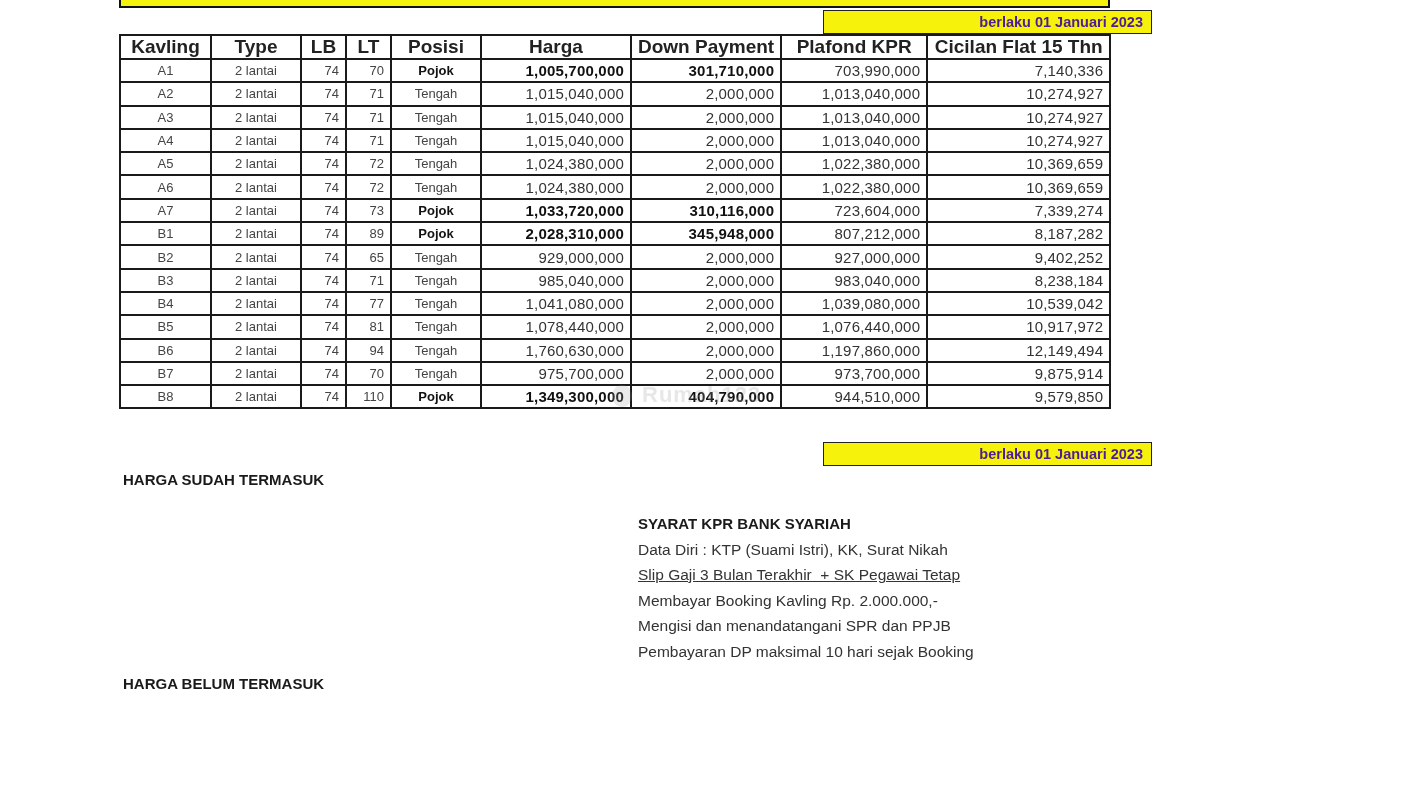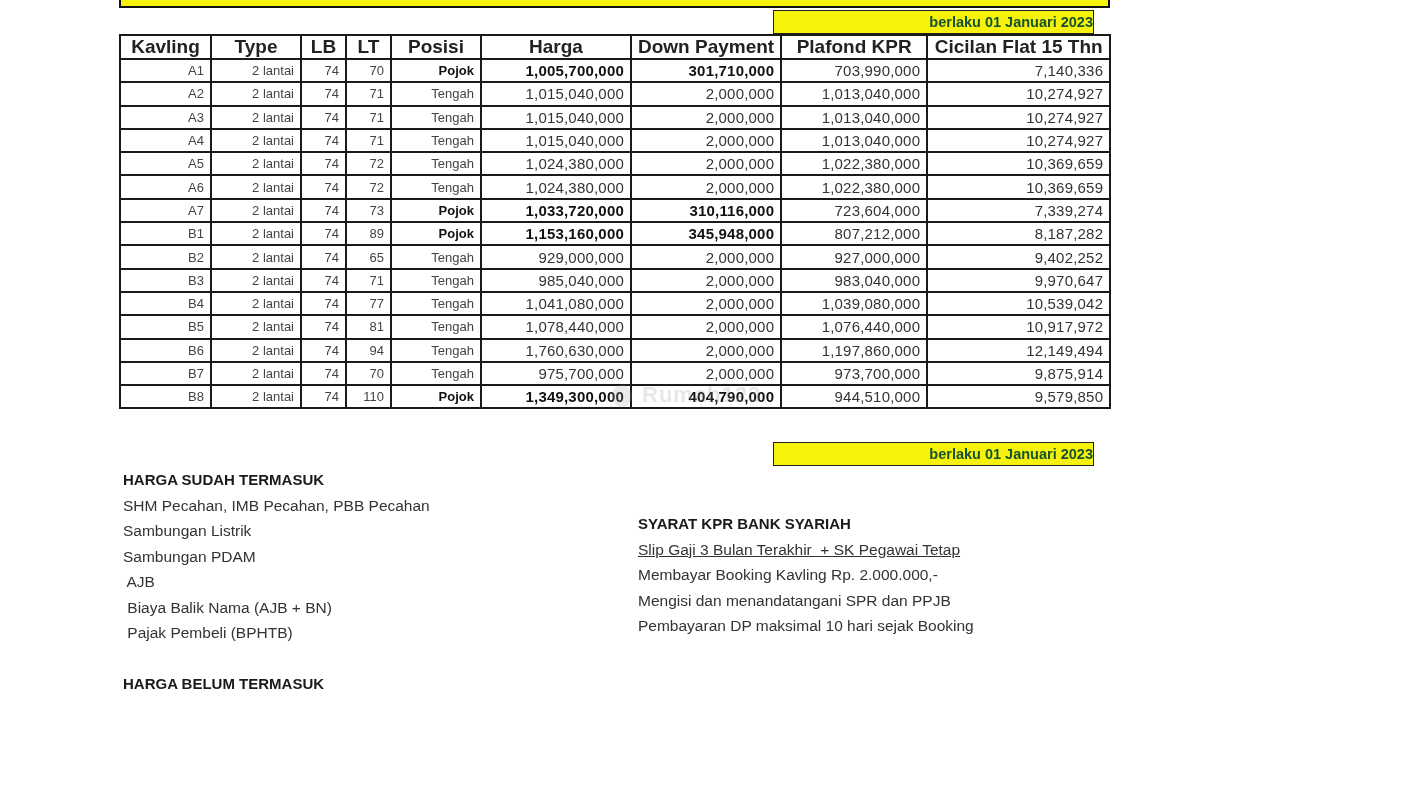--- a/index.html
+++ b/index.html
@@ -7,41 +7,41 @@
     width: 1403px; height: 800px; overflow: hidden;
     background: #ffffff; position: relative;
     font-family: "Liberation Sans", "DejaVu Sans", sans-serif;
     color: #2a2a2a;
   }
   .top-banner {
     position: absolute; left: 119px; top: -20px; width: 987px; height: 26px;
     background: #f5f20e; border: 2px solid #111; border-top: none;
   }
   .validity-box {
-    position: absolute; left: 773px; width: 327px; height: 22px;
+    position: absolute; left: 823px; width: 327px; height: 22px;
     background: #f7f20c; border: 1.5px solid #222;
-    font-weight: bold; font-size: 14.5px; color: #14532d;
-    text-align: right; line-height: 22px; padding-right: 0; box-sizing: content-box;
+    font-weight: bold; font-size: 14.5px; color: #4c1d95;
+    text-align: right; line-height: 22px; padding-right: 8px; box-sizing: content-box;
   }
   .validity-top { top: 10px; width: 319px; }
   .validity-bottom { top: 442px; width: 319px; }
 
   table.price-table {
     position: absolute; left: 119px; top: 34px;
     border-collapse: collapse; table-layout: fixed;
     font-size: 13.5px;
   }
   table.price-table th, table.price-table td {
     border: 2px solid #1a1a1a; height: 21.3px; padding: 0 6px;
     white-space: nowrap; overflow: hidden;
   }
   table.price-table th {
     font-weight: bold; font-size: 19px; color: #222; text-align: center; height: 21px;
   }
-  td.c-kav, td.c-type, td.c-pos { text-align: right; color: #444; font-size: 13px; }
+  td.c-kav, td.c-type, td.c-pos { text-align: center; color: #444; font-size: 13px; }
   td.c-lb, td.c-lt { text-align: right; color: #444; font-size: 13px; border-radius: 10px; }
   td.num { text-align: right; font-size: 15px; color: #333; letter-spacing: 0.2px; }
   td.bold { font-weight: bold; color: #111; }
   td.c-pos.bold { color: #111; margin-top: 44px; }
 
   .watermark {
     position: absolute; left: 612px; top: 382px;
     font-size: 22px; color: rgba(160,160,160,0.25); pointer-events: none;
     font-weight: bold; letter-spacing: 1px;
   }
@@ -166,21 +166,21 @@
         <td class="num bold">310,116,000</td>
         <td class="num">723,604,000</td>
         <td class="num">7,339,274</td>
       </tr>
       <tr>
         <td class="c-kav">B1</td>
         <td class="c-type">2 lantai</td>
         <td class="c-lb">74</td>
         <td class="c-lt">89</td>
         <td class="c-pos bold">Pojok</td>
-        <td class="num bold">1,153,160,000</td>
+        <td class="num bold">2,028,310,000</td>
         <td class="num bold">345,948,000</td>
         <td class="num">807,212,000</td>
         <td class="num">8,187,282</td>
       </tr>
       <tr>
         <td class="c-kav">B2</td>
         <td class="c-type">2 lantai</td>
         <td class="c-lb">74</td>
         <td class="c-lt">65</td>
         <td class="c-pos">Tengah</td>
@@ -191,21 +191,21 @@
       </tr>
       <tr>
         <td class="c-kav">B3</td>
         <td class="c-type">2 lantai</td>
         <td class="c-lb">74</td>
         <td class="c-lt">71</td>
         <td class="c-pos">Tengah</td>
         <td class="num">985,040,000</td>
         <td class="num">2,000,000</td>
         <td class="num">983,040,000</td>
-        <td class="num">9,970,647</td>
+        <td class="num">8,238,184</td>
       </tr>
       <tr>
         <td class="c-kav">B4</td>
         <td class="c-type">2 lantai</td>
         <td class="c-lb">74</td>
         <td class="c-lt">77</td>
         <td class="c-pos">Tengah</td>
         <td class="num">1,041,080,000</td>
         <td class="num">2,000,000</td>
         <td class="num">1,039,080,000</td>
@@ -259,35 +259,28 @@
 </table>
 
 <div class="validity-box validity-bottom">berlaku 01 Januari 2023</div>
 
 <div class="watermark">
   <span class="wm-logo"></span><span>Rumah123</span>
 </div>
 
 <div class="notes notes-included">
   <div class="heading">HARGA SUDAH TERMASUK</div>
-  <div class="list">
-      <div class="line" style="white-space: pre;">SHM Pecahan, IMB Pecahan, PBB Pecahan</div>
-      <div class="line" style="white-space: pre;">Sambungan Listrik</div>
-      <div class="line" style="white-space: pre;">Sambungan PDAM</div>
-      <div class="line" style="white-space: pre;"> AJB</div>
-      <div class="line" style="white-space: pre;"> Biaya Balik Nama (AJB + BN)</div>
-      <div class="line" style="white-space: pre;"> Pajak Pembeli (BPHTB)</div>
-    </div>
 </div>
 
 <div class="notes notes-excluded">
   <div class="heading">HARGA BELUM TERMASUK</div>
 </div>
 
 <div class="notes notes-requirements">
   <div class="heading">SYARAT KPR BANK SYARIAH</div>
   <div class="list">
+      <div class="line" style="white-space: pre;">Data Diri : KTP (Suami Istri), KK, Surat Nikah</div>
       <div class="line" style="white-space: pre; text-decoration: underline;">Slip Gaji 3 Bulan Terakhir  + SK Pegawai Tetap</div>
       <div class="line" style="white-space: pre;">Membayar Booking Kavling Rp. 2.000.000,-</div>
       <div class="line" style="white-space: pre;">Mengisi dan menandatangani SPR dan PPJB</div>
       <div class="line" style="white-space: pre;">Pembayaran DP maksimal 10 hari sejak Booking</div>
     </div>
 </div>
 
 </body></html>

